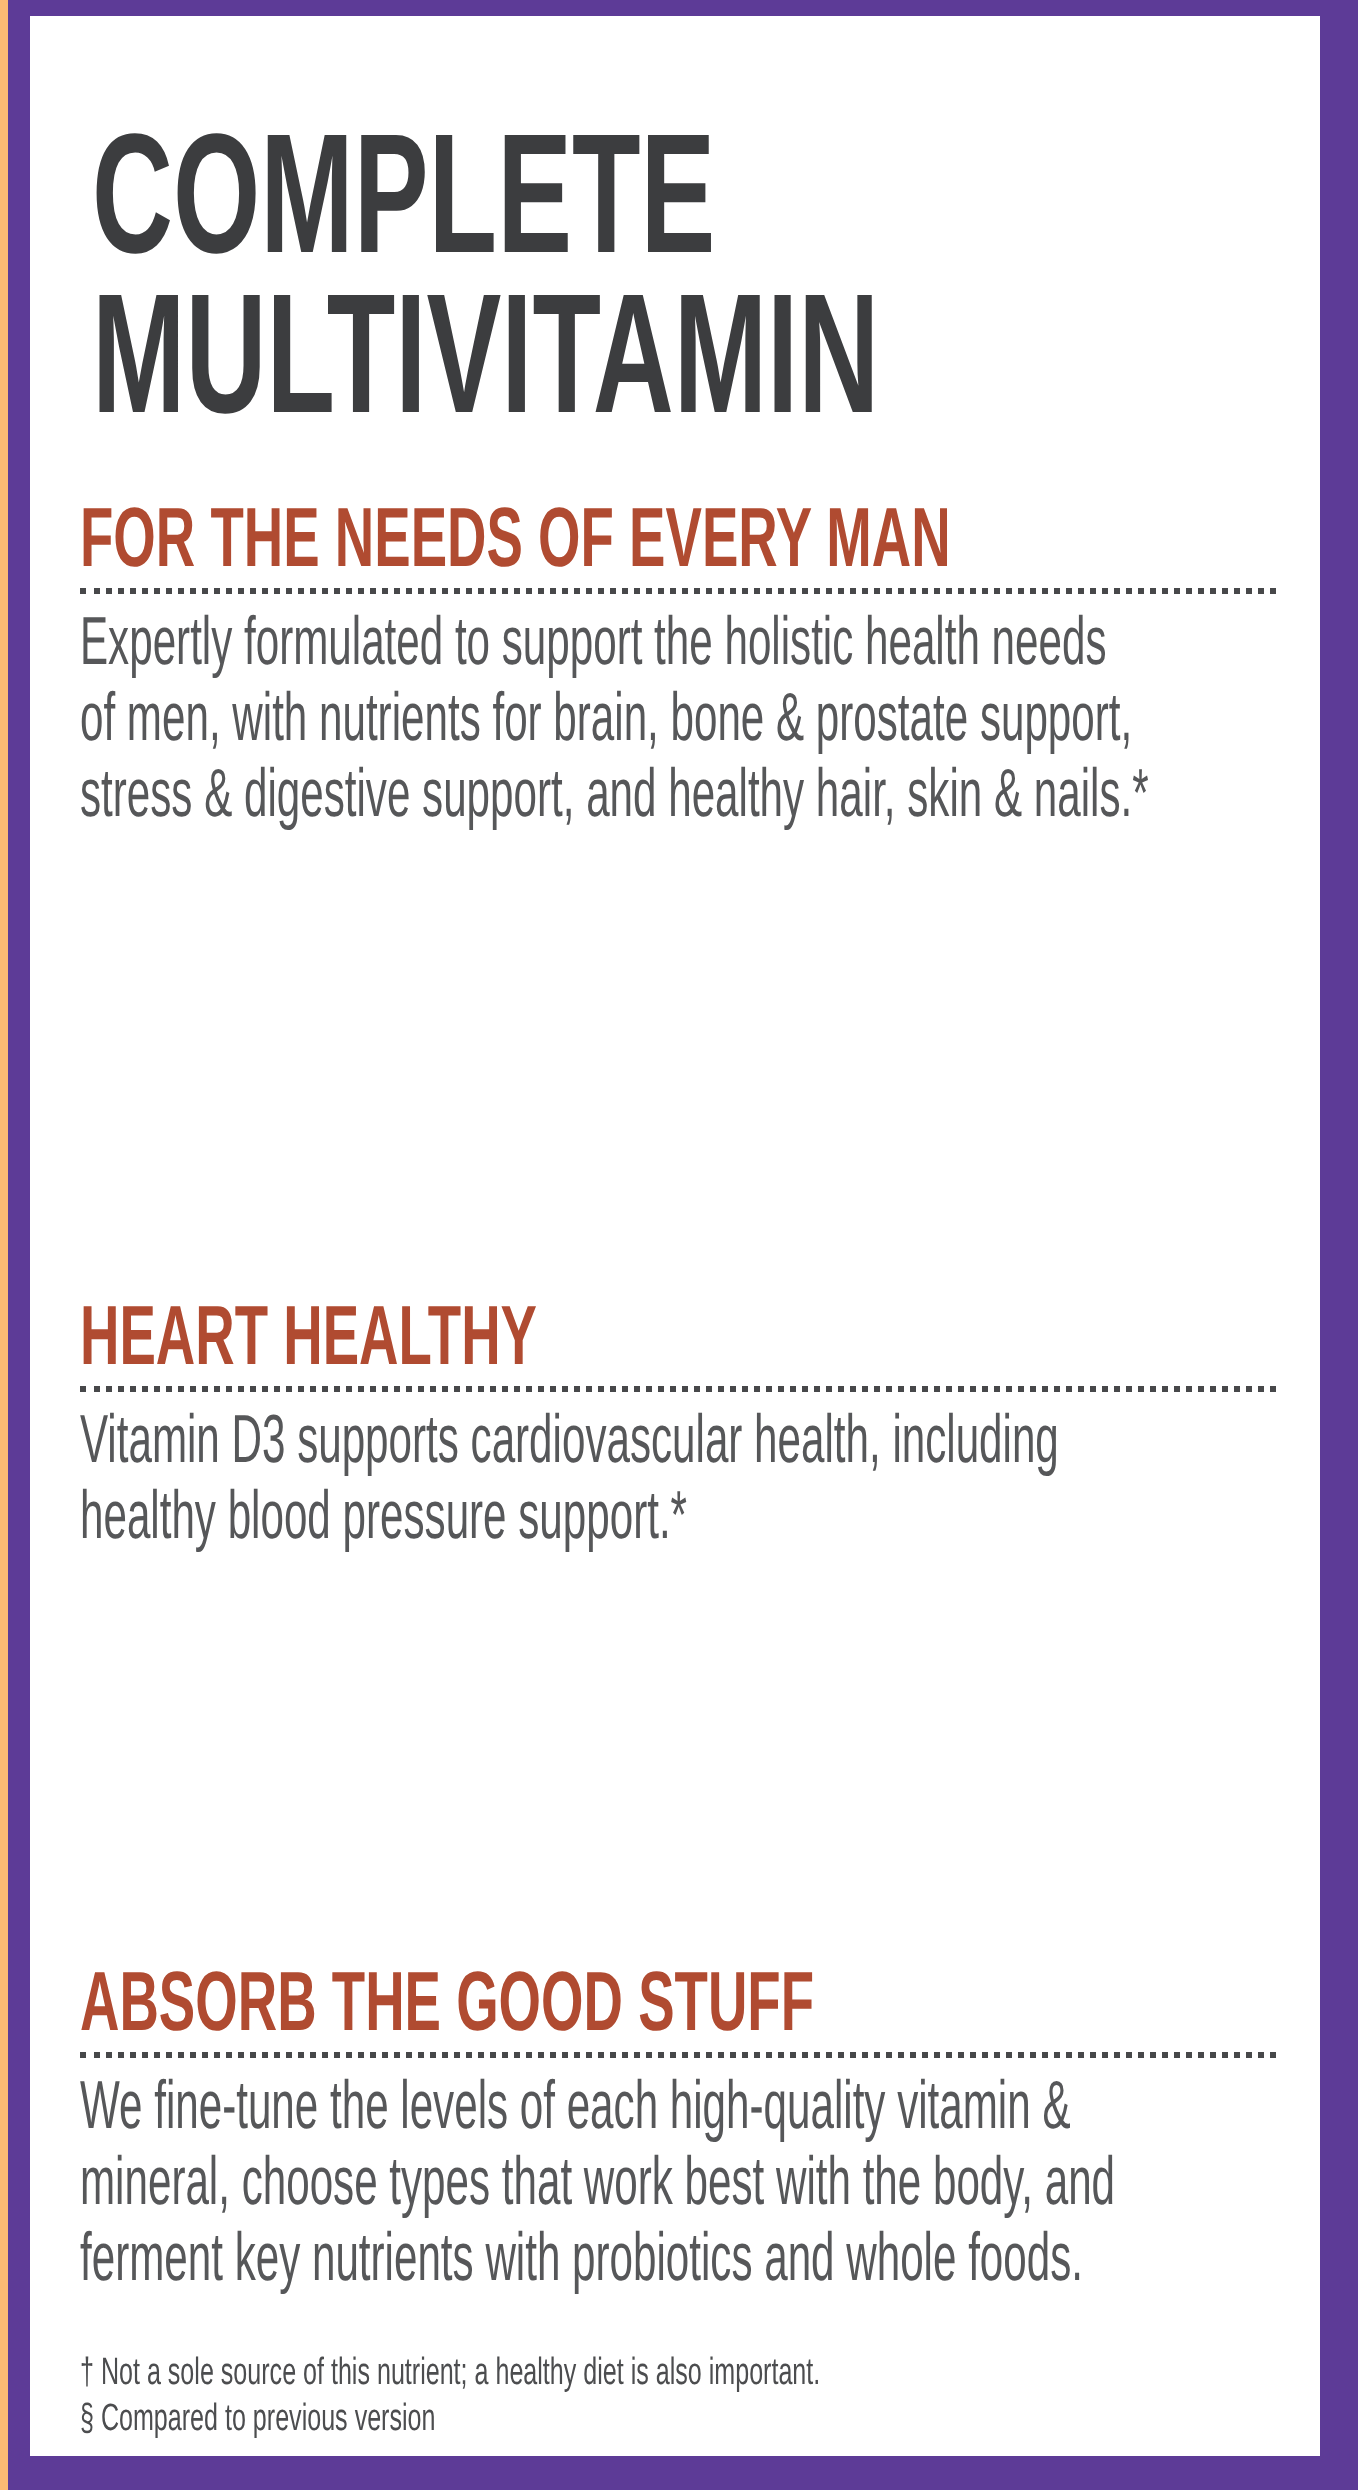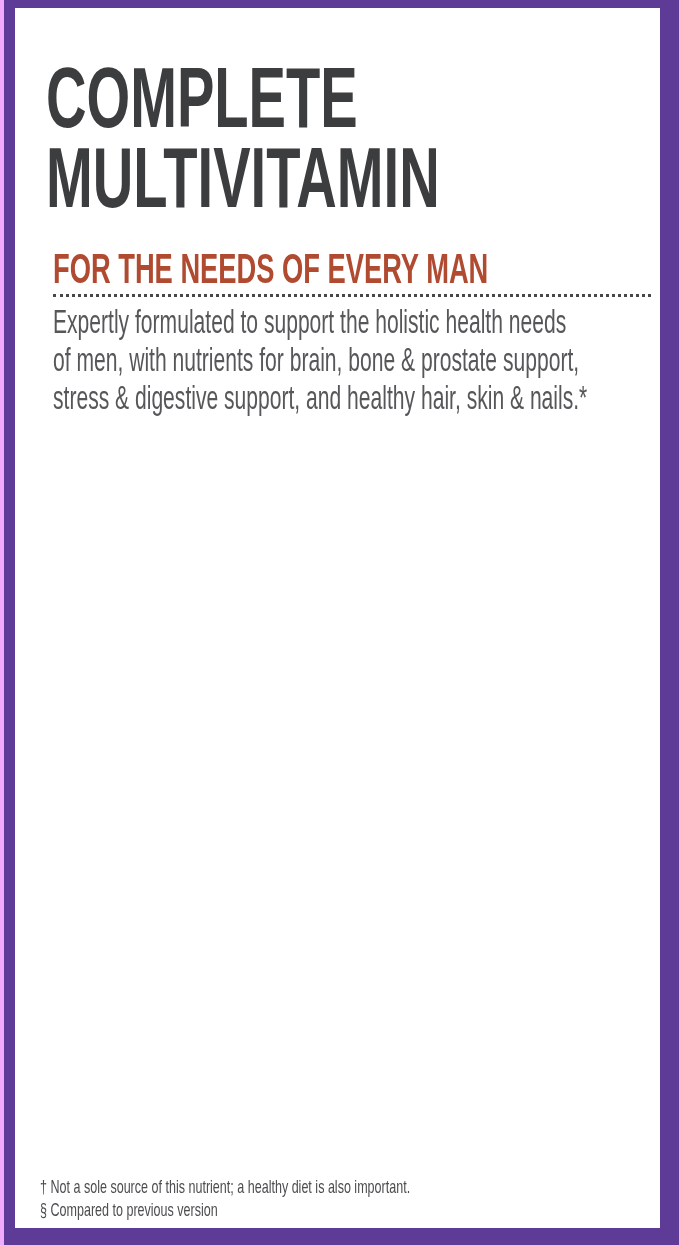--- a/index.html
+++ b/index.html
@@ -10,21 +10,21 @@
     --title-charcoal: #3c3d3f;
     --body-gray: #565759;
     --dot-gray: #47484a;
     --footnote-gray: #4c4d4f;
   }
 
   .canvas {
     position: relative;
     width: 679px;
     height: 1245px;
-    background: #f0abfc;
+    background: #fdba74;
     overflow: hidden;
     font-family: "Liberation Sans", sans-serif;
   }
 
   
   .frame {
     position: absolute;
     left: 4px; top: 0; right: 0; bottom: 0;
     background: var(--frame-purple);
   }
@@ -45,21 +45,21 @@
     line-height: 80px;
     font-weight: bold;
     color: var(--title-charcoal);
     white-space: pre;
     letter-spacing: 0;
     transform: scaleX(0.66);
     transform-origin: 0 0;
     width: 900px;
   }
 
-  .section { position: absolute; left: 40px; width: 598px; margin-left: 13px; }
+  .section { position: absolute; left: 40px; width: 598px; }
   .section h2 {
     margin: 0;
     font-size: 42px;
     line-height: 46px;
     font-weight: bold;
     color: var(--heading-red);
     white-space: pre;
     transform: scaleX(0.65);
     transform-origin: 0 0;
     width: 920px;
@@ -117,20 +117,33 @@
 
     <div class="section sec-1">
       <h2>FOR THE NEEDS OF EVERY MAN</h2>
       <div class="divider"></div>
       <p>Expertly formulated to support the holistic health needs
 of men, with nutrients for brain, bone &amp; prostate support,
 stress &amp; digestive support, and healthy hair, skin &amp; nails.*</p>
     </div>
 
 
+    <div class="section sec-3">
+      <h2>HEART HEALTHY</h2>
+      <div class="divider"></div>
+      <p>Vitamin D3 supports cardiovascular health, including
+healthy blood pressure support.*</p>
+    </div>
 
 
+    <div class="section sec-5">
+      <h2>ABSORB THE GOOD STUFF</h2>
+      <div class="divider"></div>
+      <p>We fine-tune the levels of each high-quality vitamin &amp;
+mineral, choose types that work best with the body, and
+ferment key nutrients with probiotics and whole foods.</p>
+    </div>
 
     <p class="footnotes">† Not a sole source of this nutrient; a healthy diet is also important.
 § Compared to previous version</p>
 
   </div>
 </div>
 
 </body></html>

